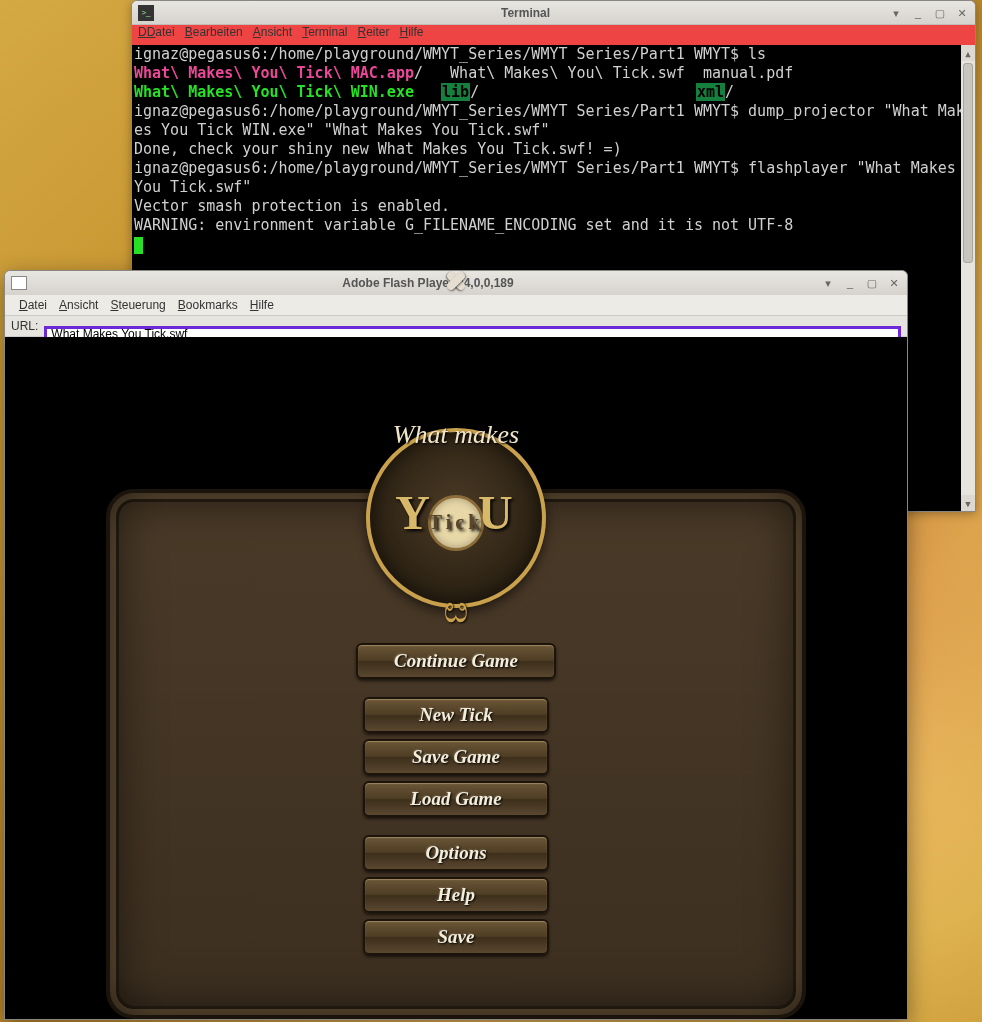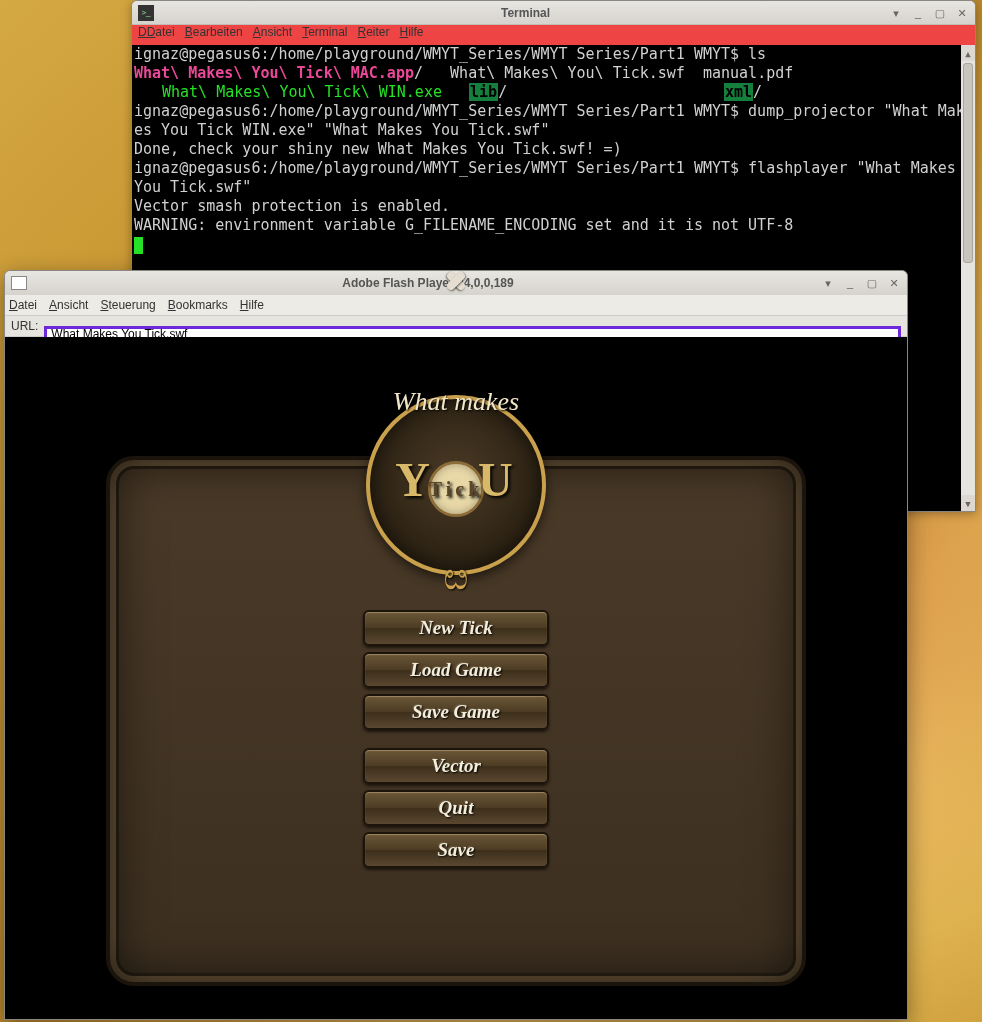--- a/index.html
+++ b/index.html
@@ -86,21 +86,21 @@
     top: 18px; height: 200px;
     background: #c8c5be;
     border: 1px solid #a9a6a0;
     border-radius: 3px;
   }
   .term-arrow {
     position: absolute; left: 0; right: 0; height: 16px;
     text-align: center; font-size: 9px; color: #666;
     background: #ddd9d2;
   }
-  .t-green { color: #26e126; font-weight: normal; margin-left: 28px; }
+  .t-green { color: #26e126; font-weight: bold; }
   .t-blue  { color: #ec4899; font-weight: bold; }
   .t-bg-green { background: #15803d; color: #000; font-weight: bold; padding: 0 1px; }
   .t-cursor { background: #26e126; width: 9px; height: 17px; display: inline-block; vertical-align: bottom; }
 
   
   .flash-window {
     position: absolute;
     left: 4px; top: 270px;
     width: 904px; height: 750px;
     background: #f0eee9;
@@ -121,21 +121,21 @@
     margin-right: 8px;
   }
   .flash-title {
     flex: 1; text-align: center;
     font-size: 12px; font-weight: bold; color: #555;
   }
   .flash-menubar {
     height: 20px;
     background: #ecebe5;
     display: flex; align-items: center;
-    padding: 0 4px;
+    padding: 0 14px;
     font-size: 12px; color: #333;
     gap: 12px;
   }
   .flash-urlbar {
     height: 22px;
     background: #e6e4de;
     display: flex; align-items: center;
     padding: 0 6px;
     font-size: 12px;
     border-top: 1px solid #ccc;
@@ -147,21 +147,21 @@
     border: 3px solid #6d28d9;
     background: #fff;
     font-size: 12px;
     padding: 0 4px;
     margin-top: 16px;
   }
   .flash-content {
     background: #000;
     height: calc(100% - 66px);
     position: relative;
-    display: flex; align-items: center; justify-content: center;
+    display: flex; align-items: flex-end; justify-content: center;
   }
   .game-panel {
     margin-top: 85px;
     width: 700px; height: 530px;
     background: linear-gradient(#4a3a28, #3c2f20);
     border-radius: 28px;
     border: 4px solid #1b140c;
     box-shadow: inset 0 0 50px rgba(0,0,0,0.7), inset 0 0 0 6px #695438, inset 0 0 0 9px #2a2115;
     position: relative;
     display: flex; flex-direction: column;
@@ -312,24 +312,27 @@
           <div class="logo-you">
             Y<span class="logo-tick">
                 <span>Tick</span>
               </span>U
           </div>
           <div class="logo-tail">ೞ</div>
         </div>
       </div>
 
       <div class="menu-group">
-        <button class="game-btn">New Tick</button>
-        <button class="game-btn">Load Game</button>
-        <button class="game-btn">Save Game</button>
+        <button class="game-btn" style="min-width:200px">Continue Game</button>
       </div>
       <div class="menu-group">
-        <button class="game-btn">Vector</button>
-        <button class="game-btn">Quit</button>
+        <button class="game-btn">New Tick</button>
+        <button class="game-btn">Save Game</button>
+        <button class="game-btn">Load Game</button>
+      </div>
+      <div class="menu-group">
+        <button class="game-btn">Options</button>
+        <button class="game-btn">Help</button>
         <button class="game-btn">Save</button>
       </div>
     </div>
   </div>
 </div>
 
 </body></html>

